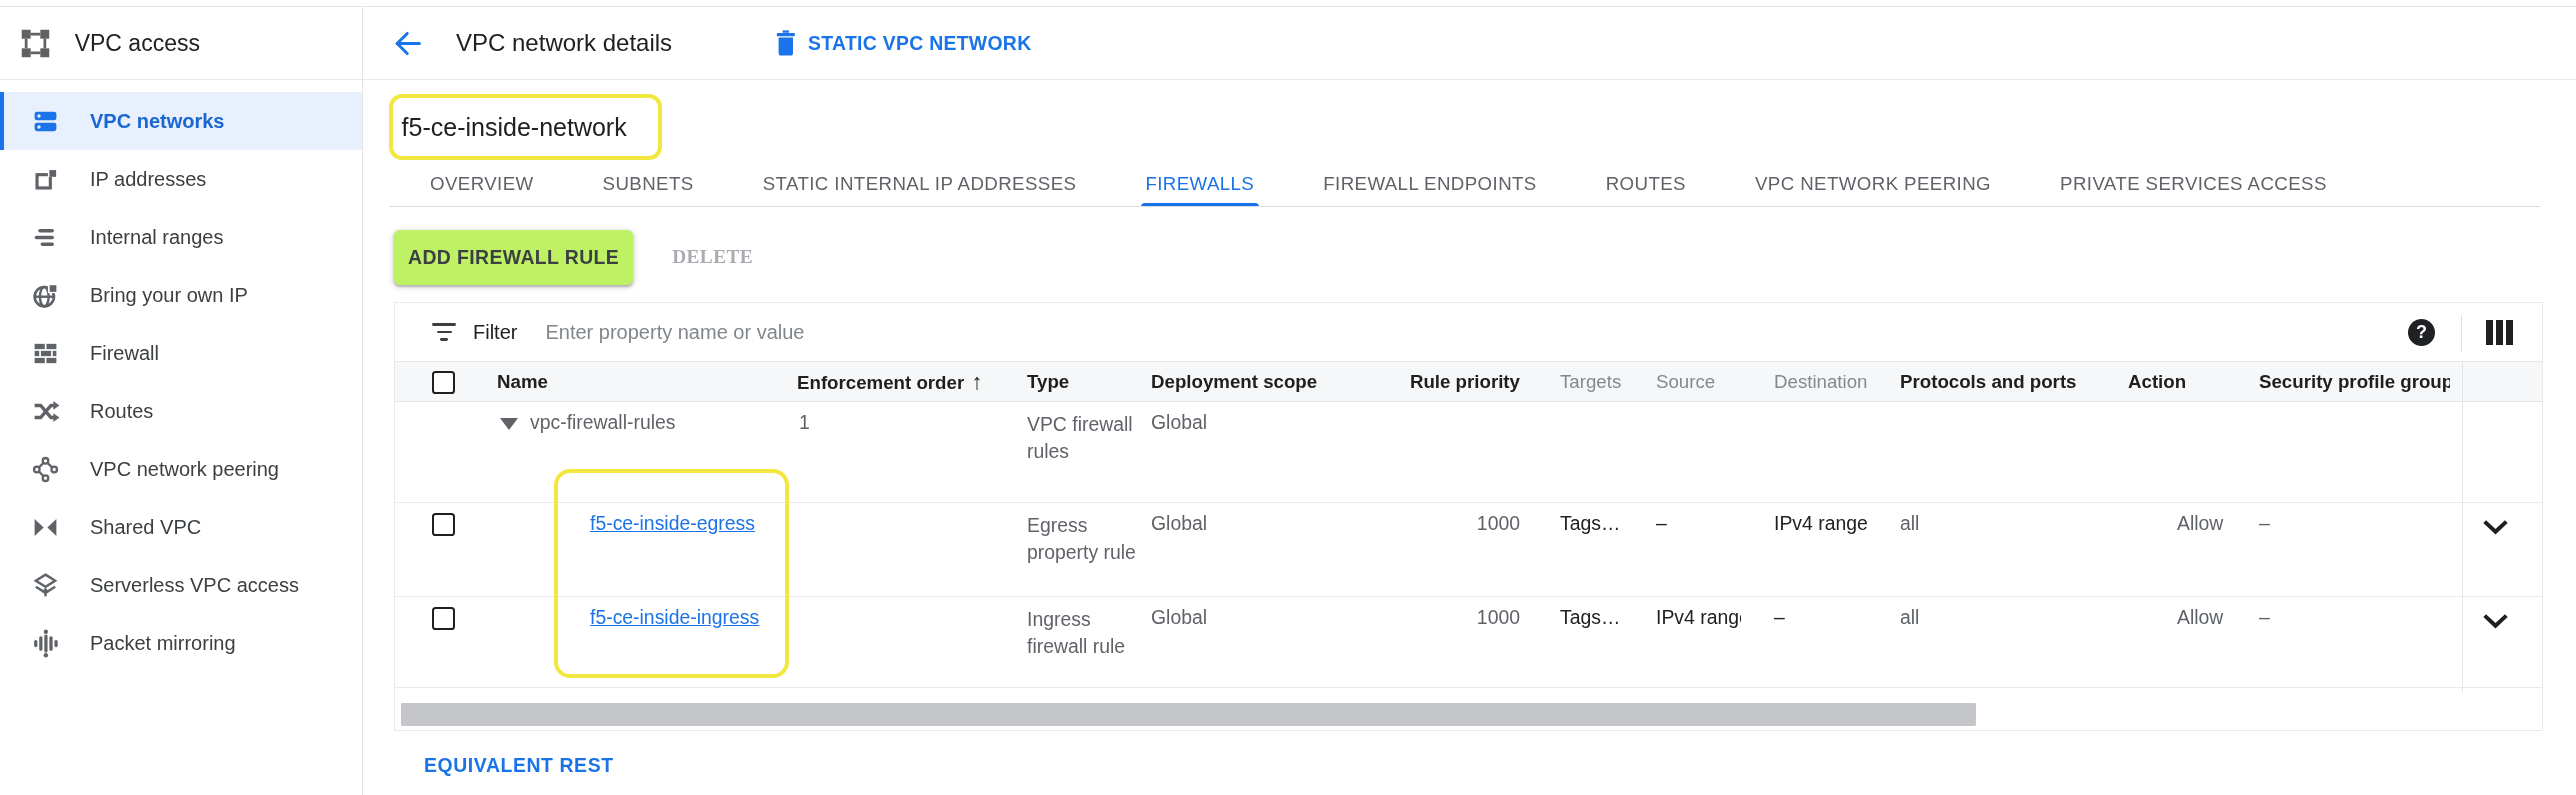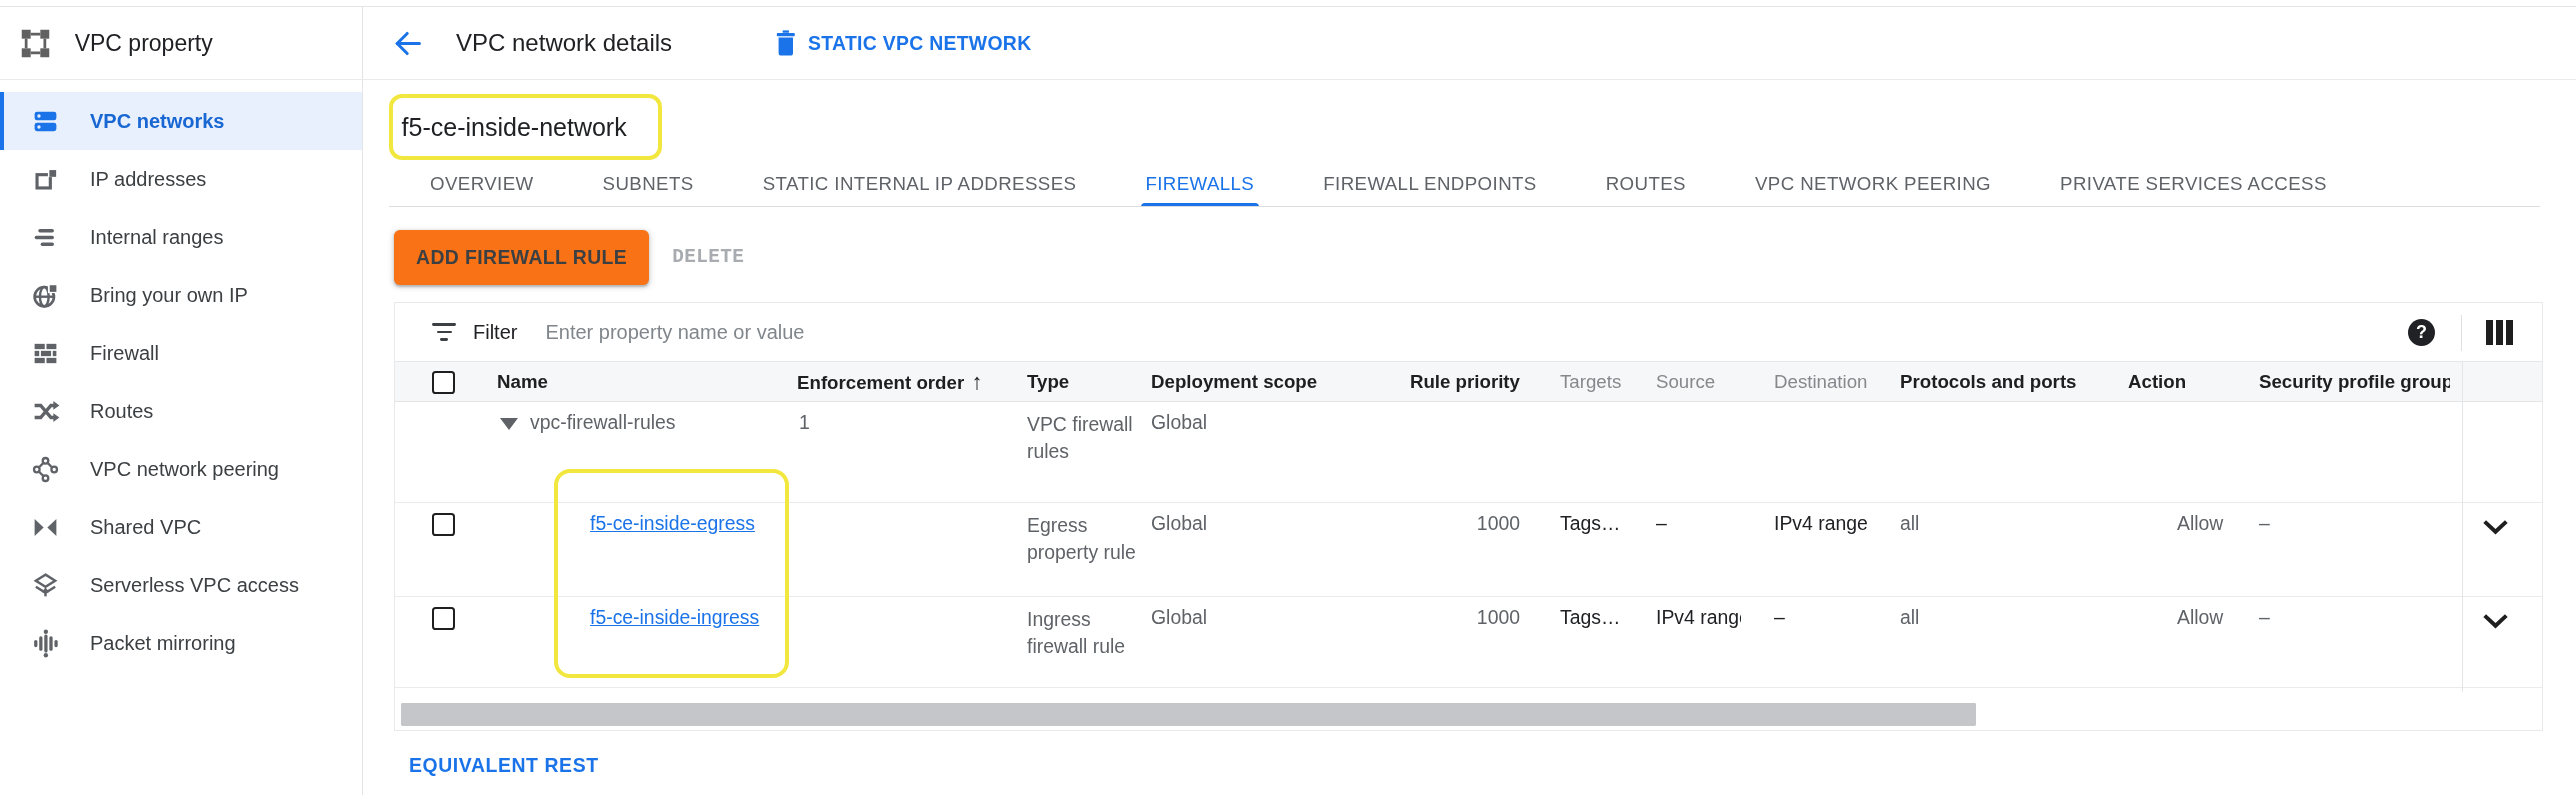--- a/index.html
+++ b/index.html
@@ -43,25 +43,25 @@
   .tabs { position:absolute; left:363px; top:161px; height:46px; right:0; display:flex; align-items:center; padding-left:67px; }
   .tab { position:relative; height:46px; display:flex; align-items:center; margin-right:69px;
          font-size:18.7px; font-weight:500; color:#5f6368; letter-spacing:0.4px; white-space:nowrap; cursor:pointer; }
   .tab.active { color:#1a73e8; }
   .tab.active::after { content:""; position:absolute; left:-4.3px; right:-4.3px; bottom:0; height:4.3px; background:#1a73e8; border-radius:4.3px 4.3px 0 0; }
   .tabs-border { position:absolute; top:206px; left:389px; width:2151px; height:1.4px; background:#dcdcde; }
 
   
   .toolbar { position:absolute; left:394px; top:229px; height:56px; display:flex; align-items:center; }
   .btn-add {
-    height:55px; padding:0 22px; background:#f97316; border:none; border-radius:5.8px;
+    height:55px; padding:0 14px; background:#bef264; border:none; border-radius:5.8px;
     font-family:inherit; font-size:19.4px; font-weight:bold; color:#3c4043; letter-spacing:0.4px;
     box-shadow:0 1.4px 2.2px rgba(60,64,67,.3), 0 1.4px 5.8px 1.4px rgba(60,64,67,.15); cursor:pointer;
   }
-  .btn-delete { margin-left:17px; background:none; border:none; font-family:Liberation Mono, monospace;
+  .btn-delete { margin-left:33px; background:none; border:none; font-family:Liberation Serif, serif;
     font-size:19.4px; font-weight:bold; color:#a8abaf; letter-spacing:0.4px; cursor:default; }
 
   
   .card { position:absolute; left:394px; top:302px; width:2149px; height:429px; border:1.4px solid #e9e9e9; background:#fff; }
   .filter-row { position:absolute; top:0; left:0; right:0; height:59px; border-bottom:1.4px solid #e6e7e8; display:flex; align-items:center; }
   .filter-btn { display:flex; align-items:center; margin-left:36px; cursor:pointer; }
   .filter-icon { width:26px; height:21.6px; display:flex; flex-direction:column; justify-content:center; align-items:center; }
   .filter-icon .b { background:#3c4043; height:3.6px; border-radius:1.4px; margin:2.2px 0; }
   .filter-label { margin-left:16px; font-size:20px; font-weight:500; color:#202124; }
   .filter-input { margin-left:26px; width:1367px; border:none; outline:none; font-family:inherit; font-size:20px; color:#202124; background:transparent; }
@@ -98,21 +98,21 @@
   .dark { color:#202124; font-weight:500; }
   .c-proto { left:1505px; }
   .c-action { left:1782px; }
   .c-spg { left:1864px; width:189px; overflow:hidden; }
   .th-spg { width:191px; overflow:hidden; }
   .chevron-btn { position:absolute; left:2080px; top:7.2px; width:40px; height:32px; display:flex; align-items:center; justify-content:center; cursor:pointer; }
   .table-vline { position:absolute; left:2067px; top:59px; width:1.4px; height:330px; background:#e4e5e7; }
   .sort-arrow { font-size:22px; font-weight:normal; color:#1f1f1f; margin-left:7.2px; }
   .hscroll-thumb { position:absolute; left:5.8px; top:400px; width:1575px; height:23px; background:#c4c6c9; border-radius:1.4px; cursor:pointer; }
 
-  .rest-link { position:absolute; left:409px; top:754px; font-size:19.4px; font-weight:bold; color:#1a73e8; letter-spacing:0.6px; cursor:pointer; text-decoration:none; }
+  .rest-link { position:absolute; left:424px; top:754px; font-size:19.4px; font-weight:bold; color:#1a73e8; letter-spacing:0.6px; cursor:pointer; text-decoration:none; }
 
   .annotation2 { position:absolute; left:554px; top:469px; width:235px; height:209px; border:4.3px solid #f2e73e; border-radius:16px; pointer-events:none; z-index:5; }
 
   svg { display:block; }
 </style>
 </head>
 <body>
 
 <div class="topline"></div>
 
@@ -127,21 +127,21 @@
             <rect x="15.5" y="15.5" width="6.5" height="6.5"></rect>
         </g>
         <g stroke="#616161" stroke-width="2">
           <line x1="5.2" y1="8.5" x2="5.2" y2="15.5"></line>
             <line x1="18.8" y1="8.5" x2="18.8" y2="15.5"></line>
           <line x1="8.5" y1="5.2" x2="15.5" y2="5.2"></line>
             <line x1="8.5" y1="18.8" x2="15.5" y2="18.8"></line>
         </g>
       </svg>
     </span>
-    <span class="app-title">VPC property</span>
+    <span class="app-title">VPC access</span>
   </div>
 
   <div class="sidebar-nav">
     <div class="nav-item active">
       <span class="nav-icon">
         <svg width="29" height="29" viewBox="0 0 24 24" fill="#1a73e8">
           <rect x="3" y="4" width="18" height="7" rx="2"></rect>
             <rect x="3" y="13" width="18" height="7" rx="2"></rect>
           <circle cx="6.6" cy="7.5" r="1.4" fill="#e8f0fe"></circle>
             <circle cx="6.6" cy="16.5" r="1.4" fill="#e8f0fe"></circle>

